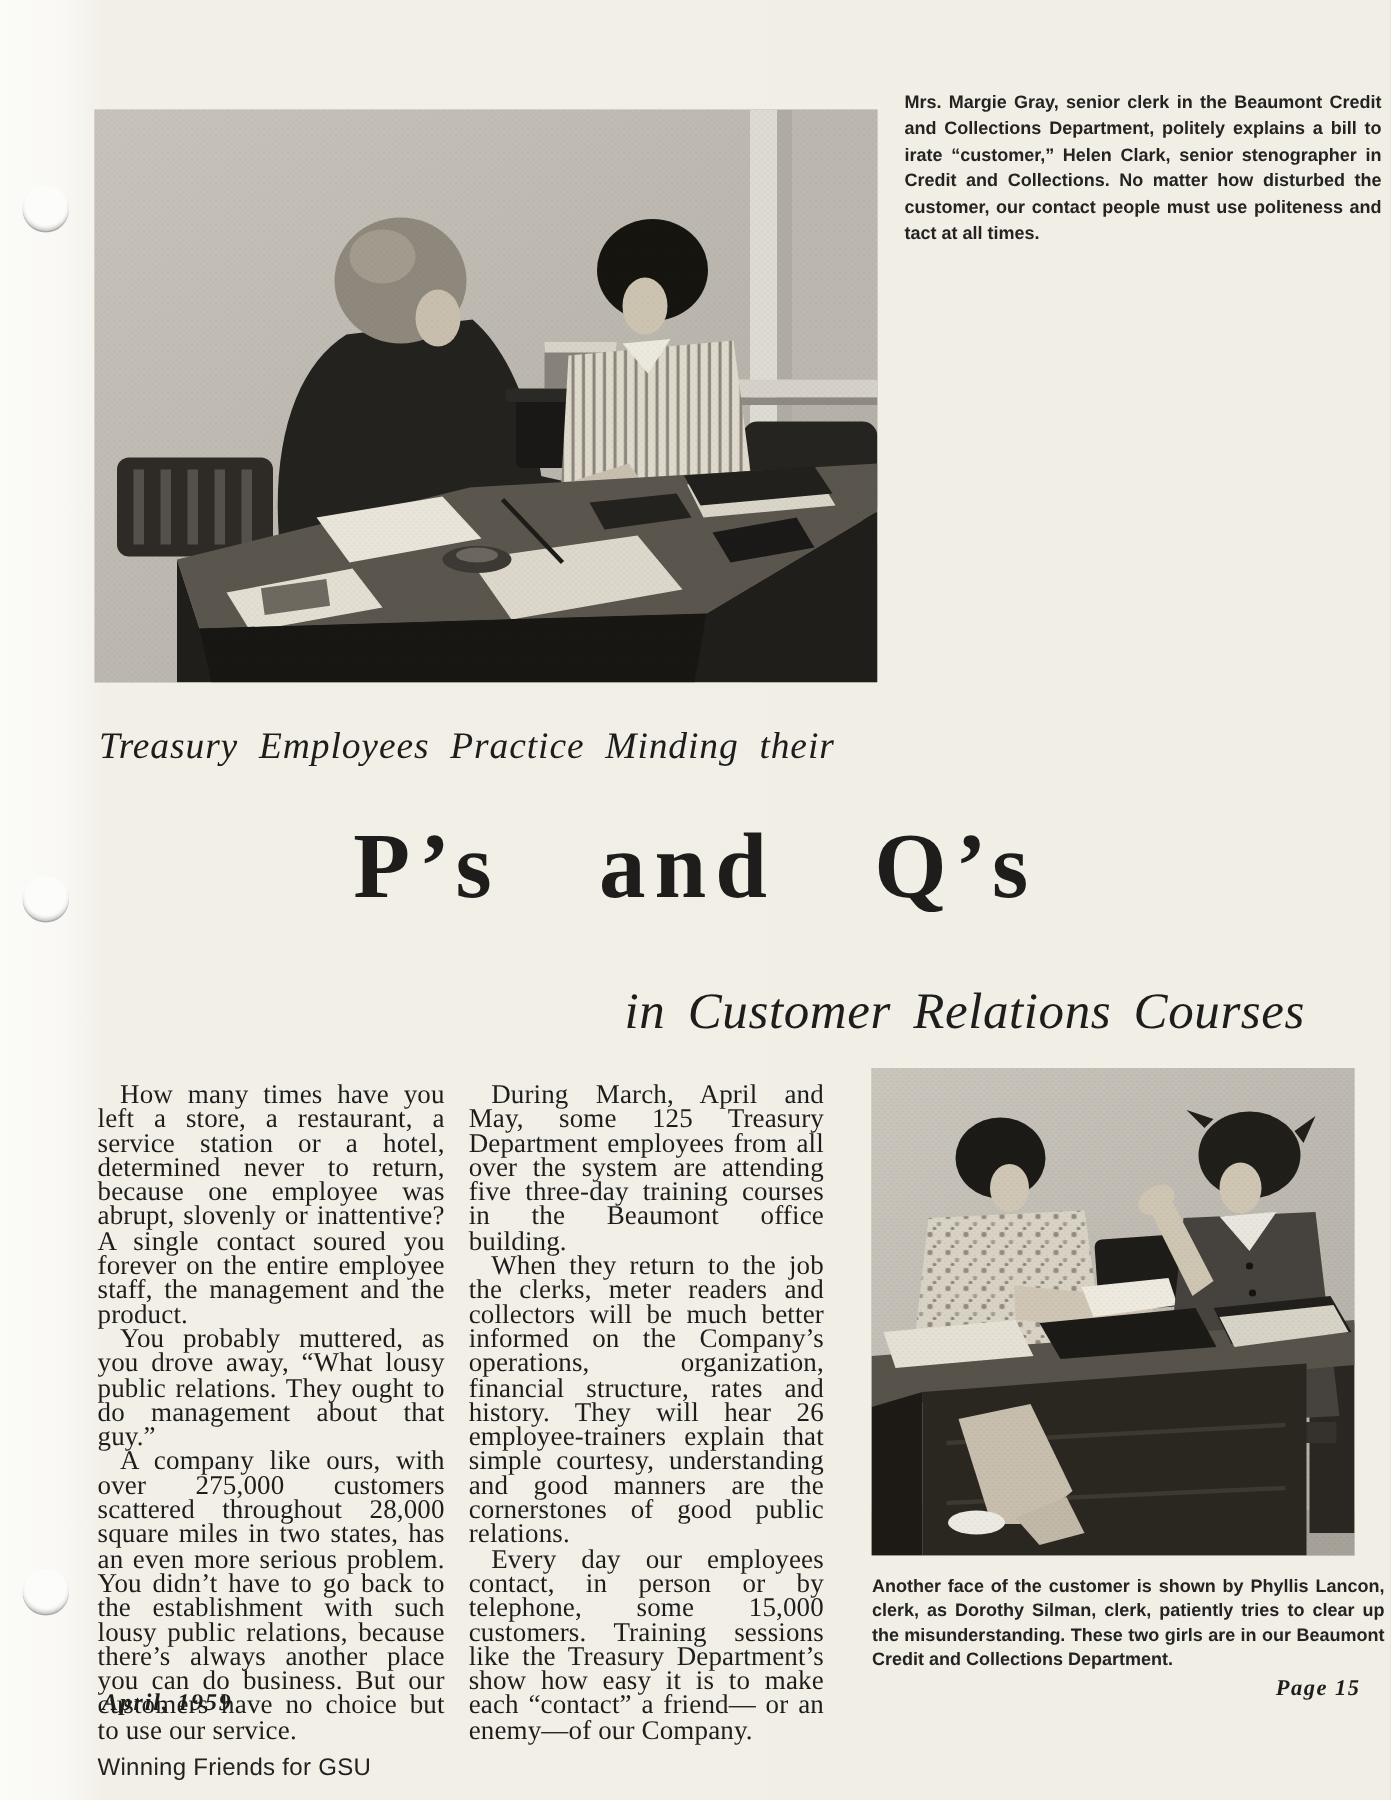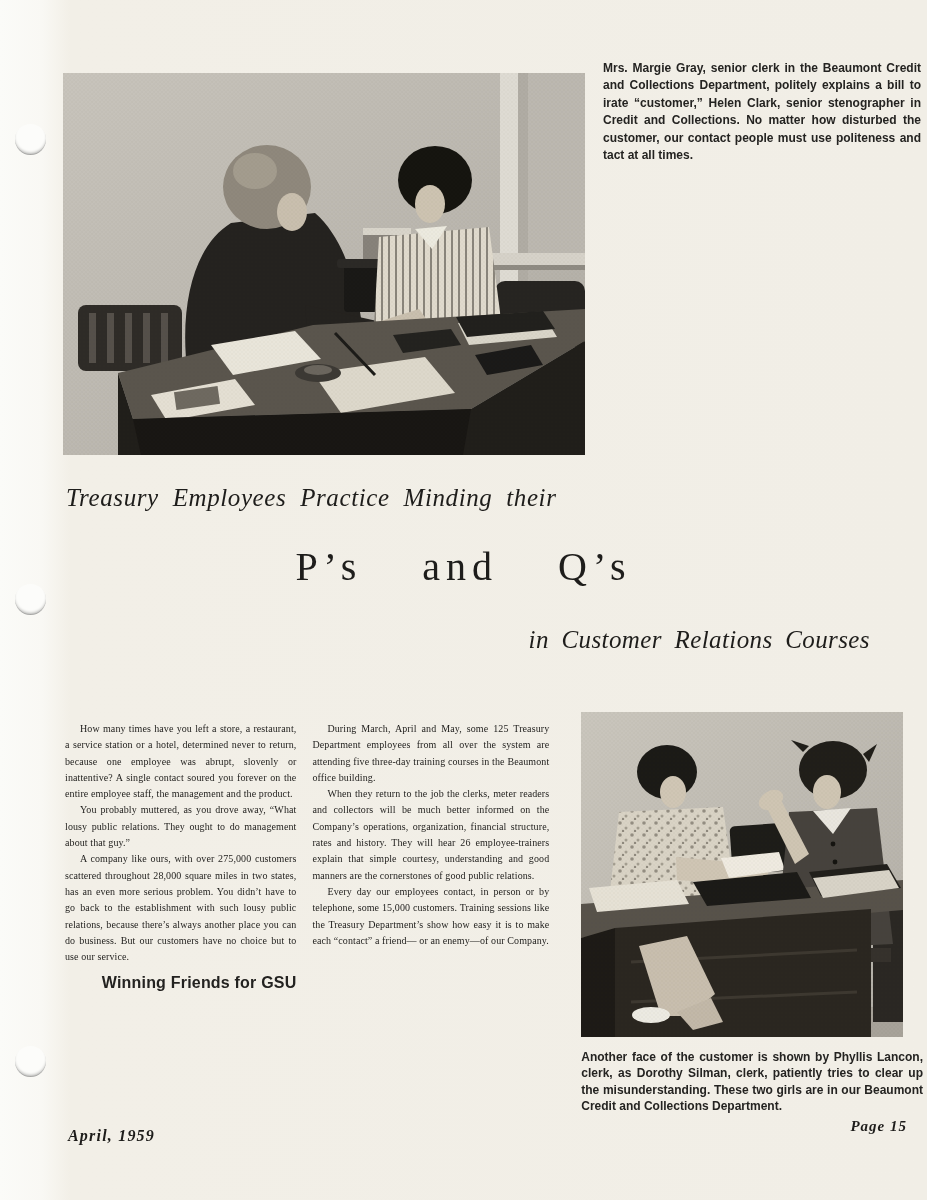--- a/index.html
+++ b/index.html
@@ -28,40 +28,40 @@
   .top-caption { position:absolute; left:603px; top:60px; width:318px; line-height:17.4px; }
   .bottom-caption { line-height:16.3px; }
 
   .kicker {
     position:absolute; left:66px; top:484px;
     font-style:italic; font-size:25px; letter-spacing:0.6px; word-spacing:7px;
     white-space:nowrap;
   }
   .main-title {
     position:absolute; left:0; right:0; top:543px; text-align:center;
-    font-size:40px; letter-spacing:6px; word-spacing:44px; font-weight:400;
+    font-size:62px; letter-spacing:6px; word-spacing:44px; font-weight:700;
     white-space:nowrap;
   }
   .subtitle {
-    position:absolute; right:57px; top:626px; text-align:left;
-    font-style:italic; font-size:25px; letter-spacing:0.4px; word-spacing:6px;
+    position:absolute; right:57px; top:656px; text-align:left;
+    font-style:italic; font-size:34px; letter-spacing:0.4px; word-spacing:6px;
     white-space:nowrap;
   }
 
   .columns { position:absolute; left:65px; top:721px; width:858px; display:flex; }
   .col-1 { width:256px; margin-right:16px; }
   .col-2 { width:262px; margin-right:4px; }
   .col-3 { width:378px; margin-top:-9px;margin-left:28px; }
   .body-text p {
-    margin:0; text-indent:15px; font-size:10px; line-height:16.3px;
+    margin:0; text-indent:15px; font-size:18px; line-height:16.3px;
     text-align:justify; letter-spacing:0.1px;
   }
   .subhead {
-    font-family:"Liberation Sans", sans-serif; font-weight:bold; font-size:16px;
-    text-align:right; margin:9px 0 6px 0; letter-spacing:0.2px; color:#232220;
+    font-family:"Liberation Sans", sans-serif; font-weight:normal; font-size:16px;
+    text-align:left; margin:9px 0 6px 0; letter-spacing:0.2px; color:#232220;
   }
   .bottom-photo { position:relative; width:322px; height:325px; margin-bottom:12px; background:#b9b5ad; }
   .bottom-photo svg { display:block; }
 
   .footer-date {
     position:absolute; left:68px; top:1127px;
     font-weight:bold; font-style:italic; font-size:16px; letter-spacing:1.2px;
   }
   .footer-page {
     position:absolute; right:20px; top:1118px;

